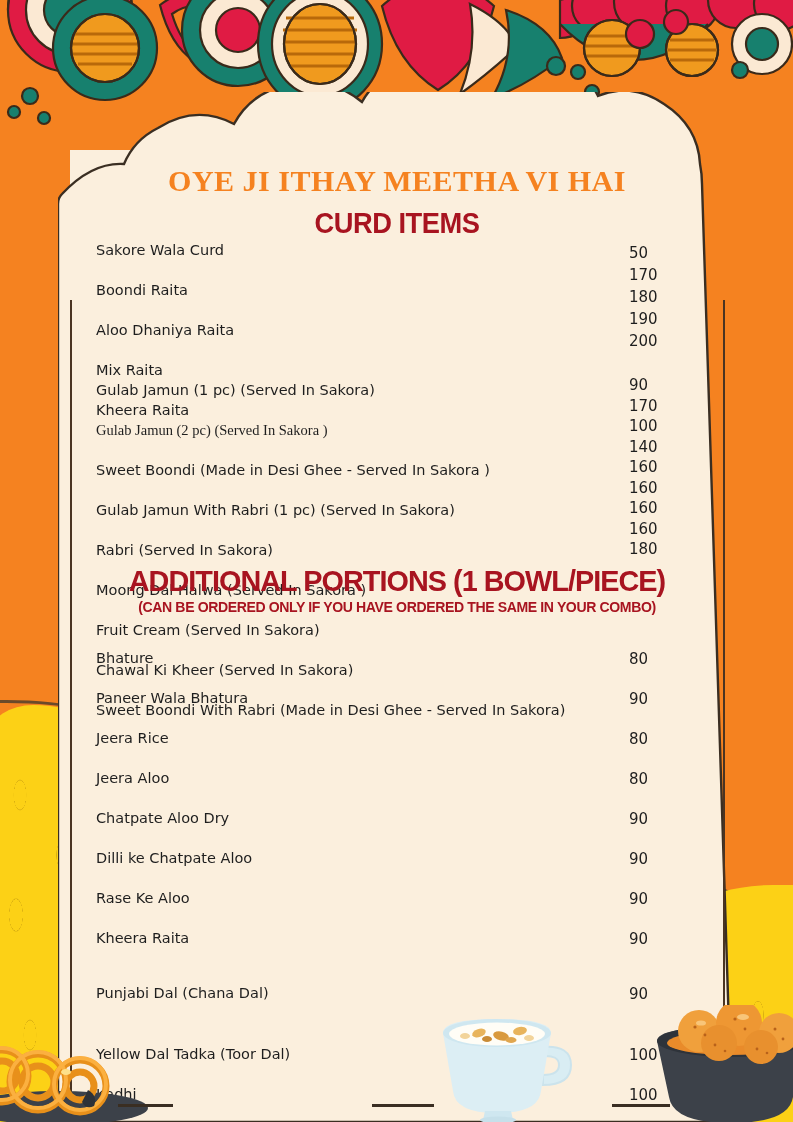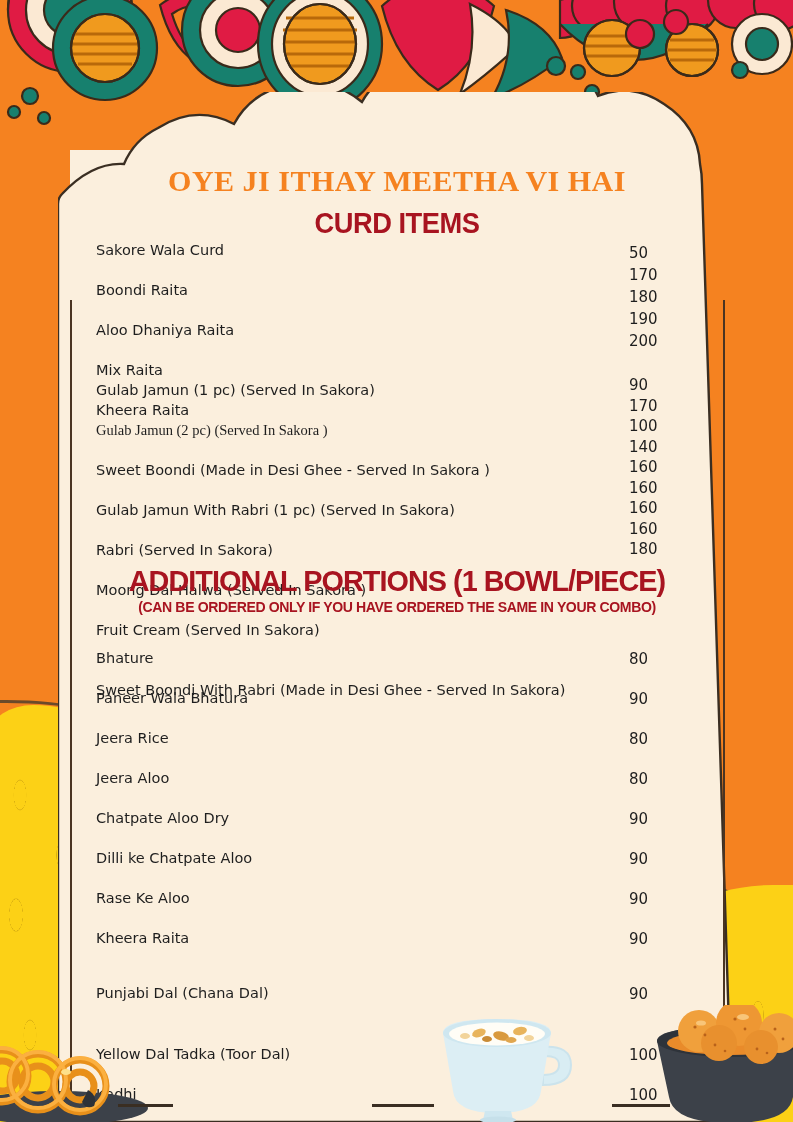--- a/index.html
+++ b/index.html
@@ -319,20 +319,23 @@
         <span class="name">Gulab Jamun With Rabri (1 pc) (Served In Sakora)</span>
       </div>
       <div class="row" style="top:80px;">
         <span class="name">Rabri (Served In Sakora)</span>
       </div>
       <div class="row" style="top:100px;">
         <span class="name">Moong Dal Halwa (Served In Sakora )</span>
       </div>
       <div class="row" style="top:120px;text-align:center;">
         <span class="name">Fruit Cream (Served In Sakora)</span>
+      </div>
+      <div class="row" style="top:140px;">
+        <span class="name">Chawal Ki Kheer (Served In Sakora)</span>
       </div>
       <div class="row" style="top:160px;">
         <span class="name">Sweet Boondi With Rabri (Made in Desi Ghee - Served In Sakora)</span>
       </div>
       <div class="price-col" style="left:533px;top:-6px;">
         <div style="height:20.5px;">90</div>
         <div style="height:20.5px;">170</div>
         <div style="height:20.5px;">100</div>
         <div style="height:20.5px;">140</div>
         <div style="height:20.5px;">160</div>

